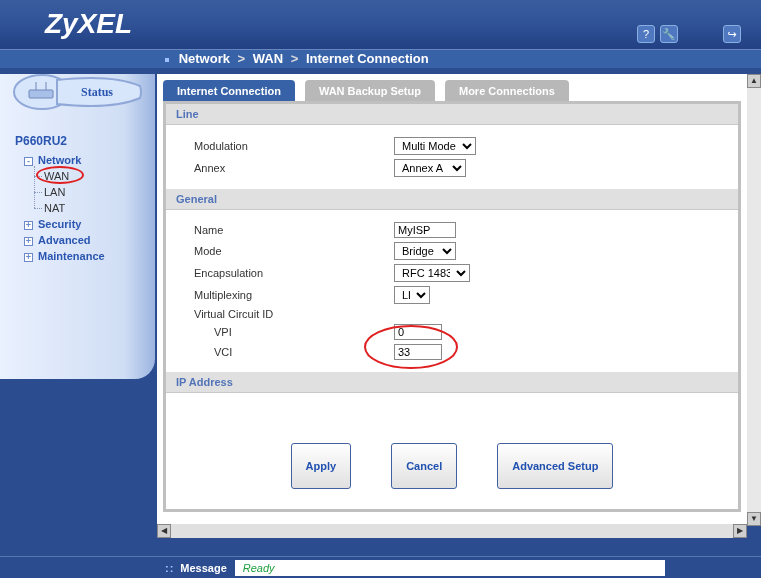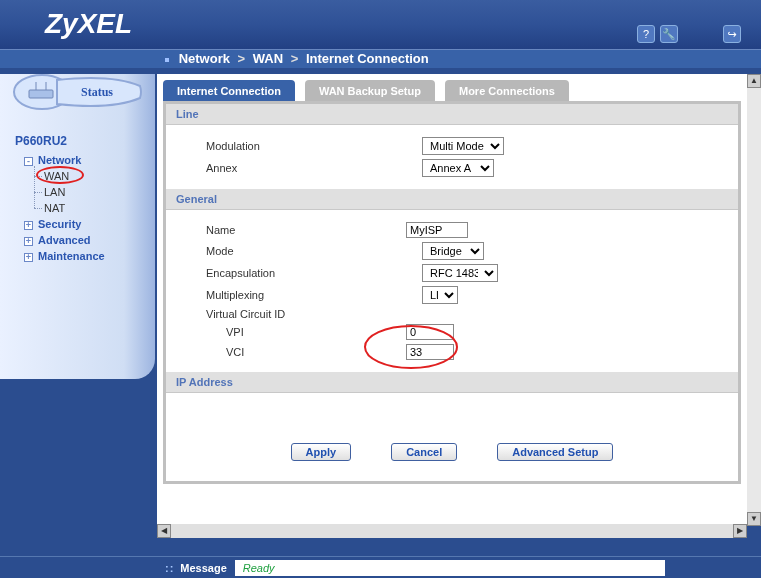--- a/index.html
+++ b/index.html
@@ -179,21 +179,21 @@
     background:#e0e0e0;
     color:#5274b8;
     font-weight:bold;
     font-size:11px;
     padding:4px 10px;
     border-bottom:1px solid #c8c8c8;
     margin-top:0;
   }
   .section-body {
     background:#fff;
-    padding:10px 10px 10px 40px;
+    padding:10px 10px 10px 28px;
   }
   .row {
     display:flex;
     align-items:center;
     padding:2px 0;
     font-size:11px;
     color:#333;
   }
   .row .label { width:200px; }
   .row .indent { padding-left:20px; }
@@ -205,21 +205,21 @@
   }
   .row select.wide { width:82px; }
   .row select.narrow { width:60px; }
   .row input.short { width:55px; }
   .buttons {
     display:flex; justify-content:center; gap:40px;
     padding:20px 0;
     background:#fff;
   }
   .btn {
-    padding:2px 14px;
+    padding:16px 14px;
     background: linear-gradient(to bottom,#fff,#e0e0e0);
     border:1px solid #4060a0;
     border-radius:3px;
     color:#2050b0;
     font-size:11px;
     font-weight:bold;
     cursor:pointer;
   }
   .hscroll {
     position:absolute;
@@ -251,21 +251,20 @@
     margin-left:8px;
     width:430px;
     font-style:italic;
     height:16px;
     line-height:12px;
   }
   .rel { position:relative; }
   
   select {
     appearance:auto;
-    margin-left:16px;
   }
 </style>
 </head>
 <body>
 
 <div class="header">
   <div class="logo">ZyXEL</div>
   <div class="header-icons">
     <div class="hicon">?</div>
     <div class="hicon">🔧</div>

